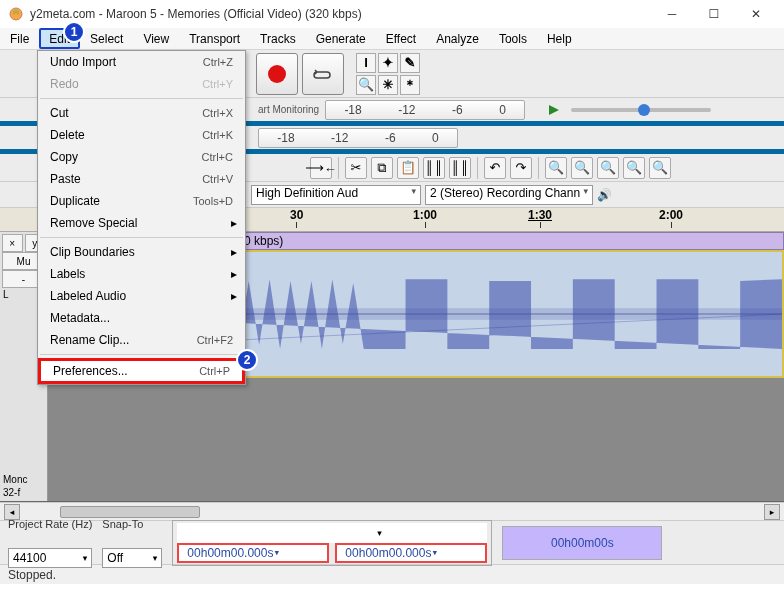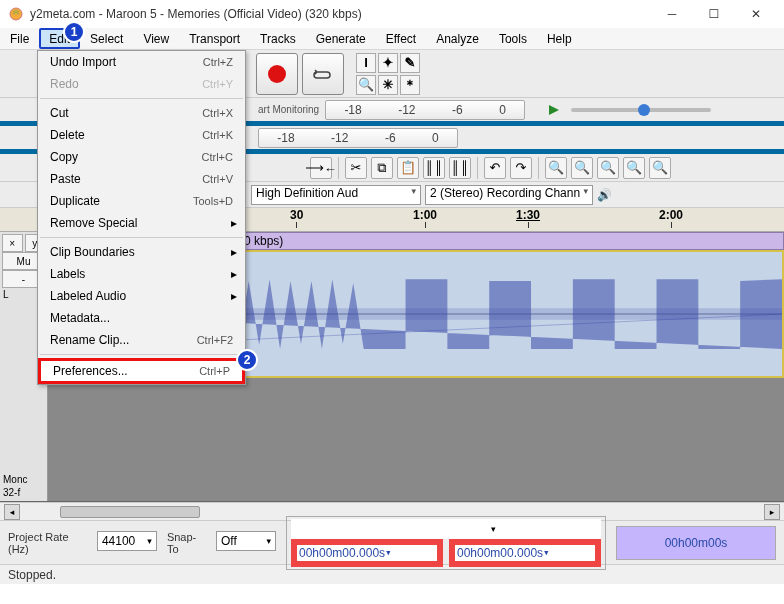--- a/index.html
+++ b/index.html
@@ -77,28 +77,28 @@
 .graybelow { flex:1; background:#898989; }
 
 
 .hscroll { height: 18px; background:#eee; border-top:1px solid #ccc; display:flex; align-items:center; padding:0 4px;}
 .hscroll .thumb { width:140px; height:12px; background:#ccc; border:1px solid #999; border-radius:2px; margin-left:40px;}
 .hscroll .arrowbtn { width:16px; height:16px; border:1px solid #999; background:#ddd; display:flex; align-items:center; justify-content:center; font-size:9px;}
 .hscroll .spacer { flex:1; }
 
 
 .bottom { height: 44px; background:#ececec; border-top:1px solid #ccc; display:flex; align-items:center; padding:2px 8px; gap:10px;}
-.bcol { display:flex; flex-direction:row; gap:18px;}
+.bcol { display:flex; flex-direction:column; gap:18px;}
 .bcol .blabel { font-size:11px; color:#333;}
 .bsel { height:20px; border:1px solid #999; background:#fff; padding:0 4px; display:flex; align-items:center; font-size:11px; min-width:60px;}
 .bsel .chev { margin-left:auto; font-size:9px;}
 .selbox { display:flex; flex-direction:column; border:1px solid #aaa; padding:2px 4px; flex:0 0 320px;}
 .selbox .top { font-size:11px;}
 .selbox .nums { display:flex; gap:6px;}
-.numdisp { flex:1; background:#fff; border:6px solid #ef4444; padding:1px 2px; font-family: monospace; font-size:11px; color:#2a4aa8; display:flex; align-items:center;}
+.numdisp { flex:1; background:#fff; border:2px solid #ef4444; padding:1px 8px; font-family: monospace; font-size:11px; color:#2a4aa8; display:flex; align-items:center;}
 .bigtime { flex: 0 0 160px; height:34px; border:1px solid #aaa; background:#c4b5fd; display:flex; align-items:center; justify-content:center; font-family: monospace; font-size:20px; color:#2a4aa8;}
 
 
 .status { height: 20px; background:#f0f0f0; border-top:1px solid #ccc; display:flex; align-items:center; padding:0 8px; font-size:11px; color:#333;}
 </style>
 </head>
 <body>
 
 <div class="titlebar">
   <span class="icon">
@@ -216,21 +216,21 @@
 
 <div class="ruler">
   <div class="tick" style="left:290px;">
       <span>30</span>
       <div class="line"></div>
     </div>
   <div class="tick" style="left:413px;">
       <span>1:00</span>
       <div class="line"></div>
     </div>
-  <div class="tick" style="left:516px;text-decoration:underline;">
+  <div class="tick" style="left:528px;text-decoration:underline;">
       <span>1:30</span>
       <div class="line"></div>
     </div>
   <div class="tick" style="left:659px;">
       <span>2:00</span>
       <div class="line"></div>
     </div>
 </div>
 
 <div class="trackarea">

